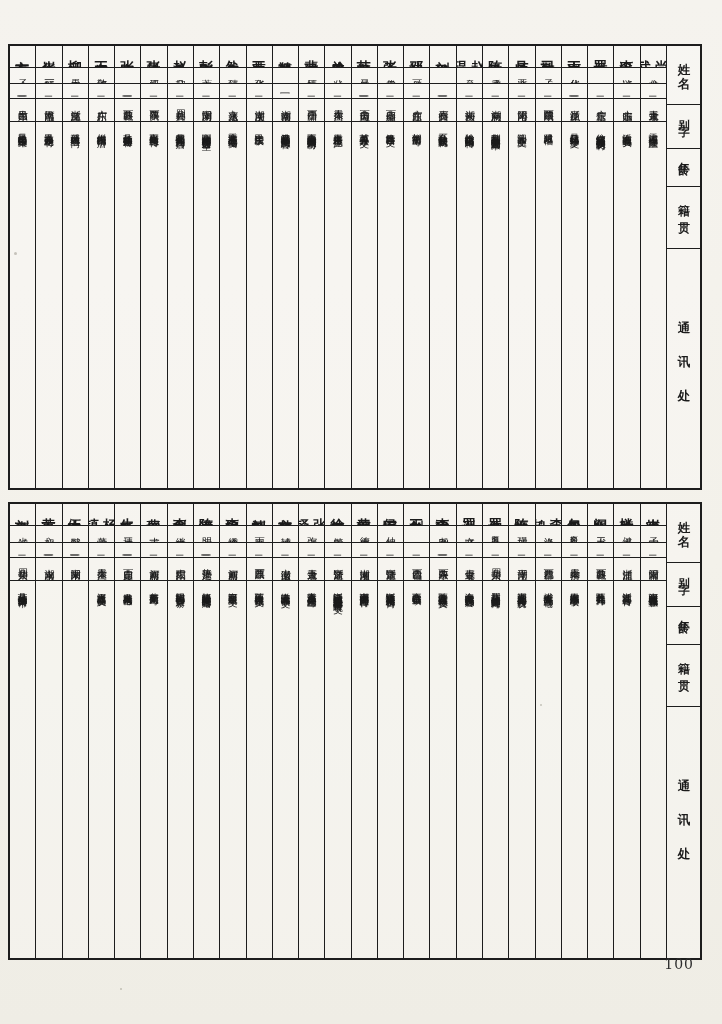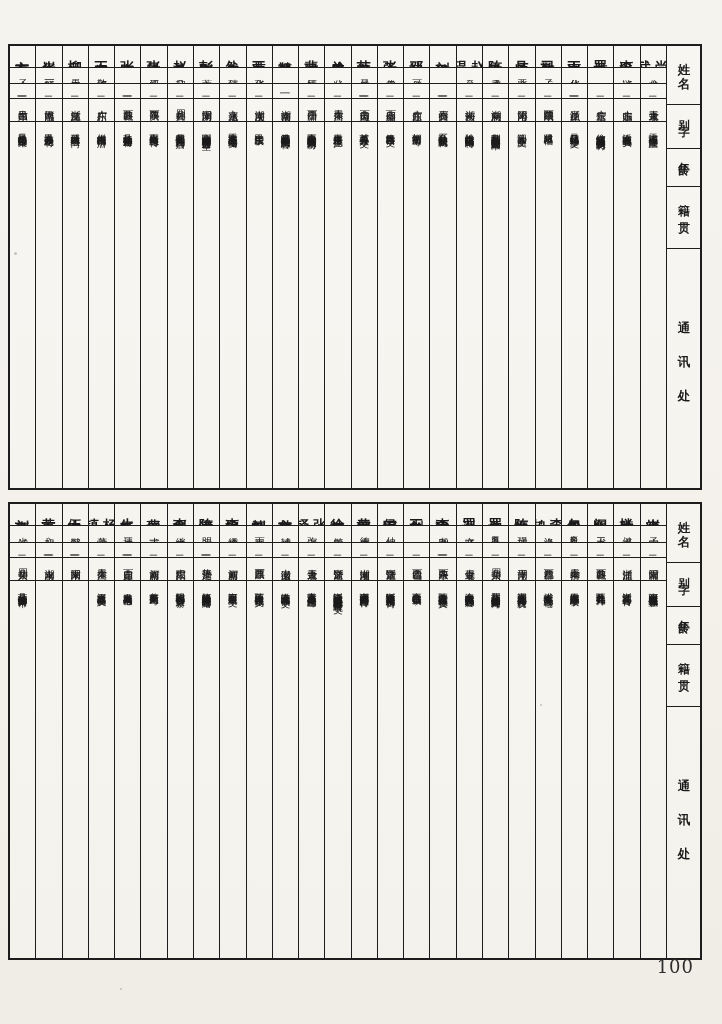--- a/index.html
+++ b/index.html
@@ -31,21 +31,21 @@
   .t-age{font-size:10.5px;letter-spacing:2.5px;padding-top:4px;}
   .t-place{font-size:10px;letter-spacing:0.5px;padding-top:3px;}
   .t-addr{font-size:9.5px;line-height:12px;letter-spacing:0.5px;padding-top:4px;height:calc(100% - 8px);}
   .h-name{font-size:12.5px;font-weight:700;letter-spacing:14px;padding-top:7px;}
   .h-zi{font-size:11.5px;font-weight:700;letter-spacing:5px;padding-top:5px;}
   .h-age{font-size:11.5px;font-weight:700;letter-spacing:2px;padding-top:4px;}
   .h-place{font-size:12px;font-weight:700;letter-spacing:18px;padding-top:8px;}
   .h-addr{font-size:12.5px;font-weight:700;letter-spacing:34px;padding-top:62px;}
   .page-number{
     position:absolute;right:28px;top:956px;
-    font-family:"DejaVu Serif",serif;font-size:18px;letter-spacing:1px;color:#2e2e2e;
+    font-family:"DejaVu Serif",serif;font-size:14px;letter-spacing:1px;color:#2e2e2e;
   }
   .speck{position:absolute;border-radius:50%;background:#8a8578;opacity:.45;}
 </style>
 </head>
 <body>
 
 <div class="page">
 
   <div class="dir-table" id="table-top">
     <div class="col header">

